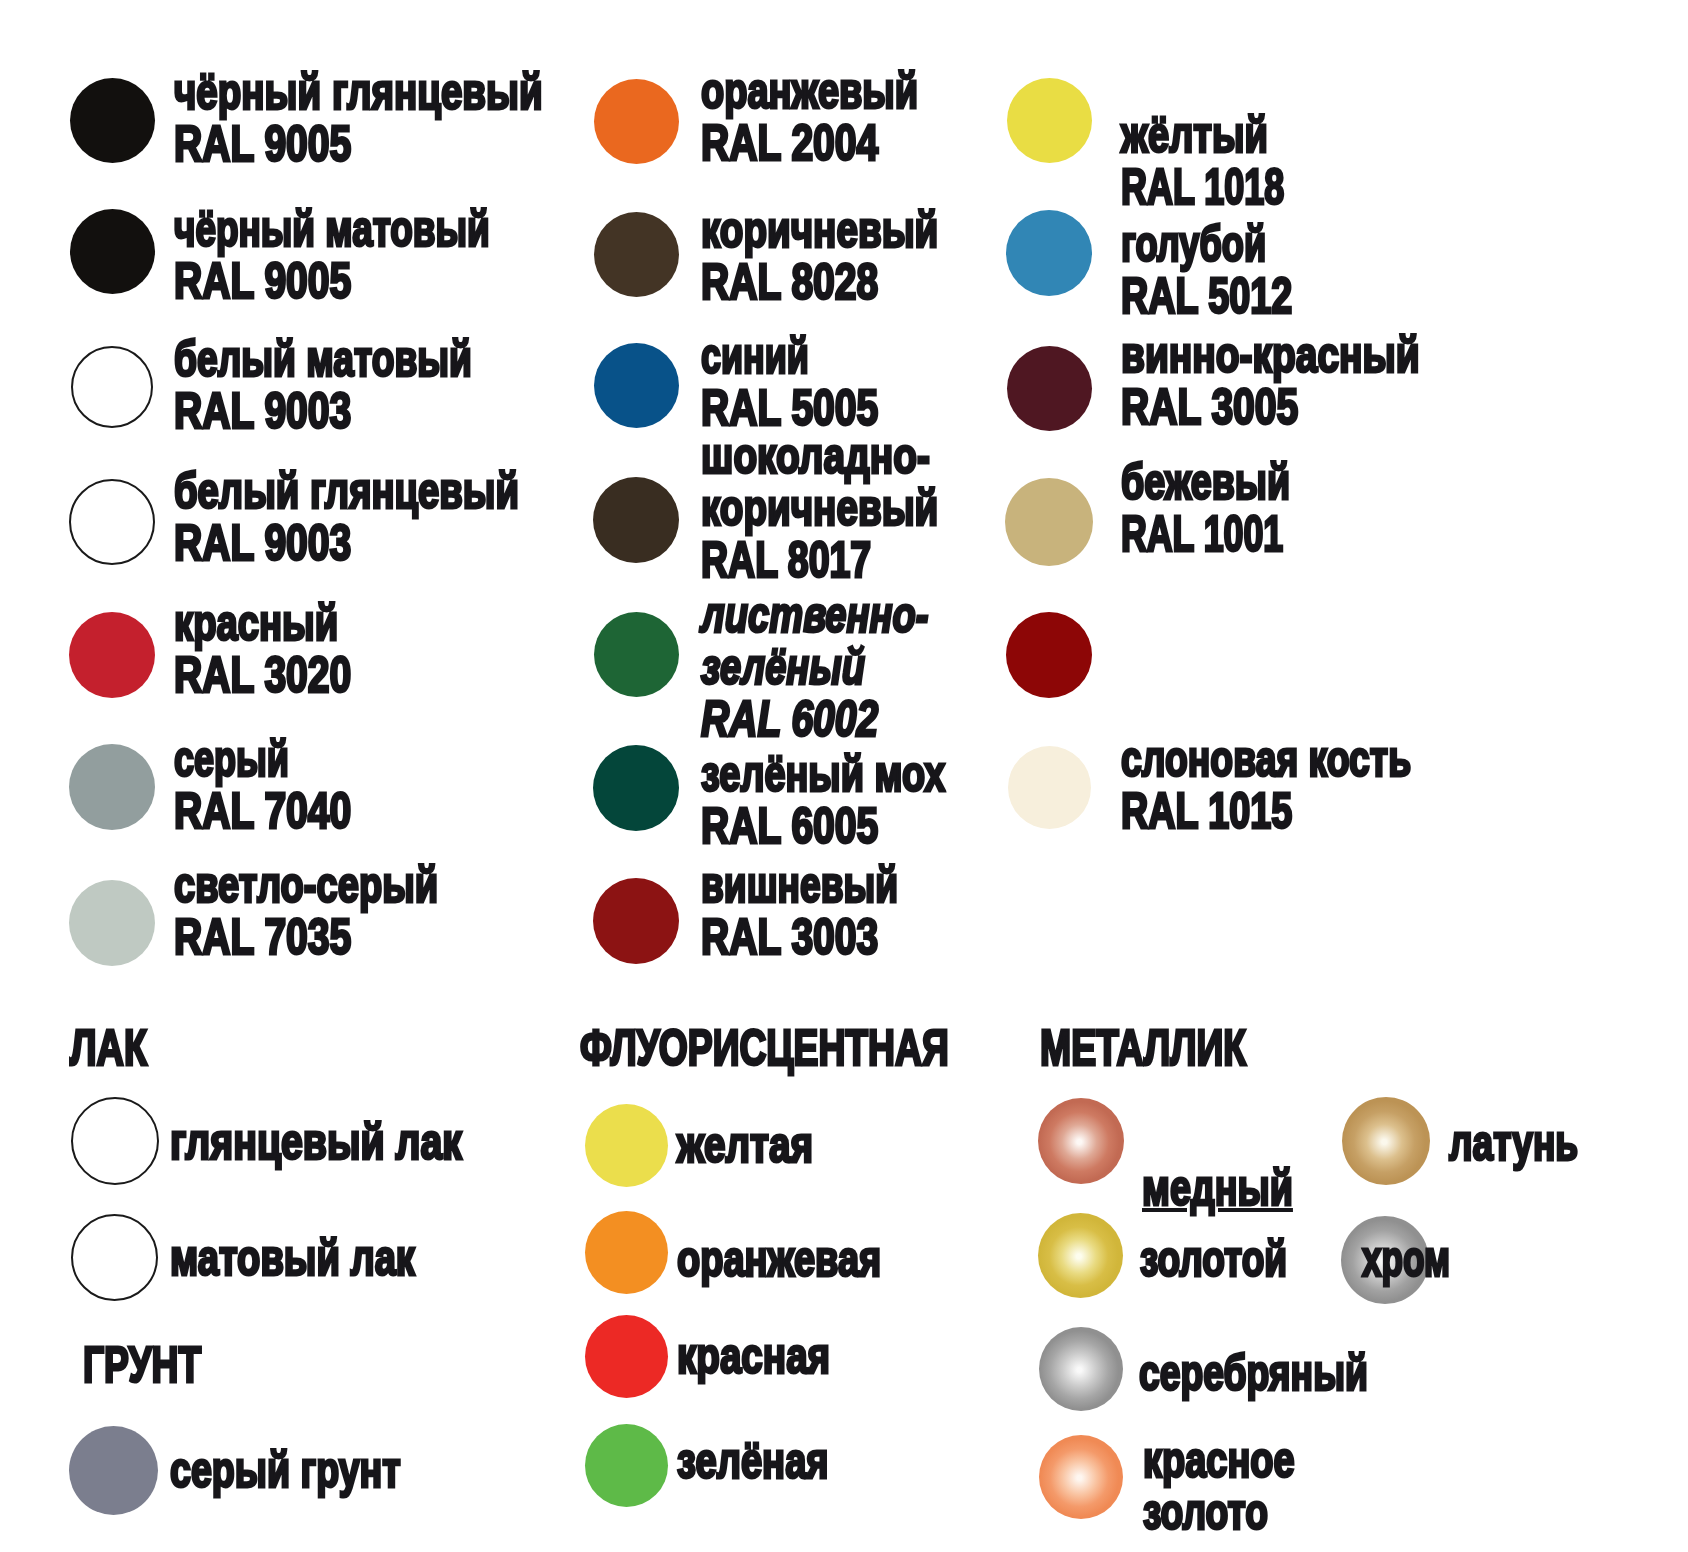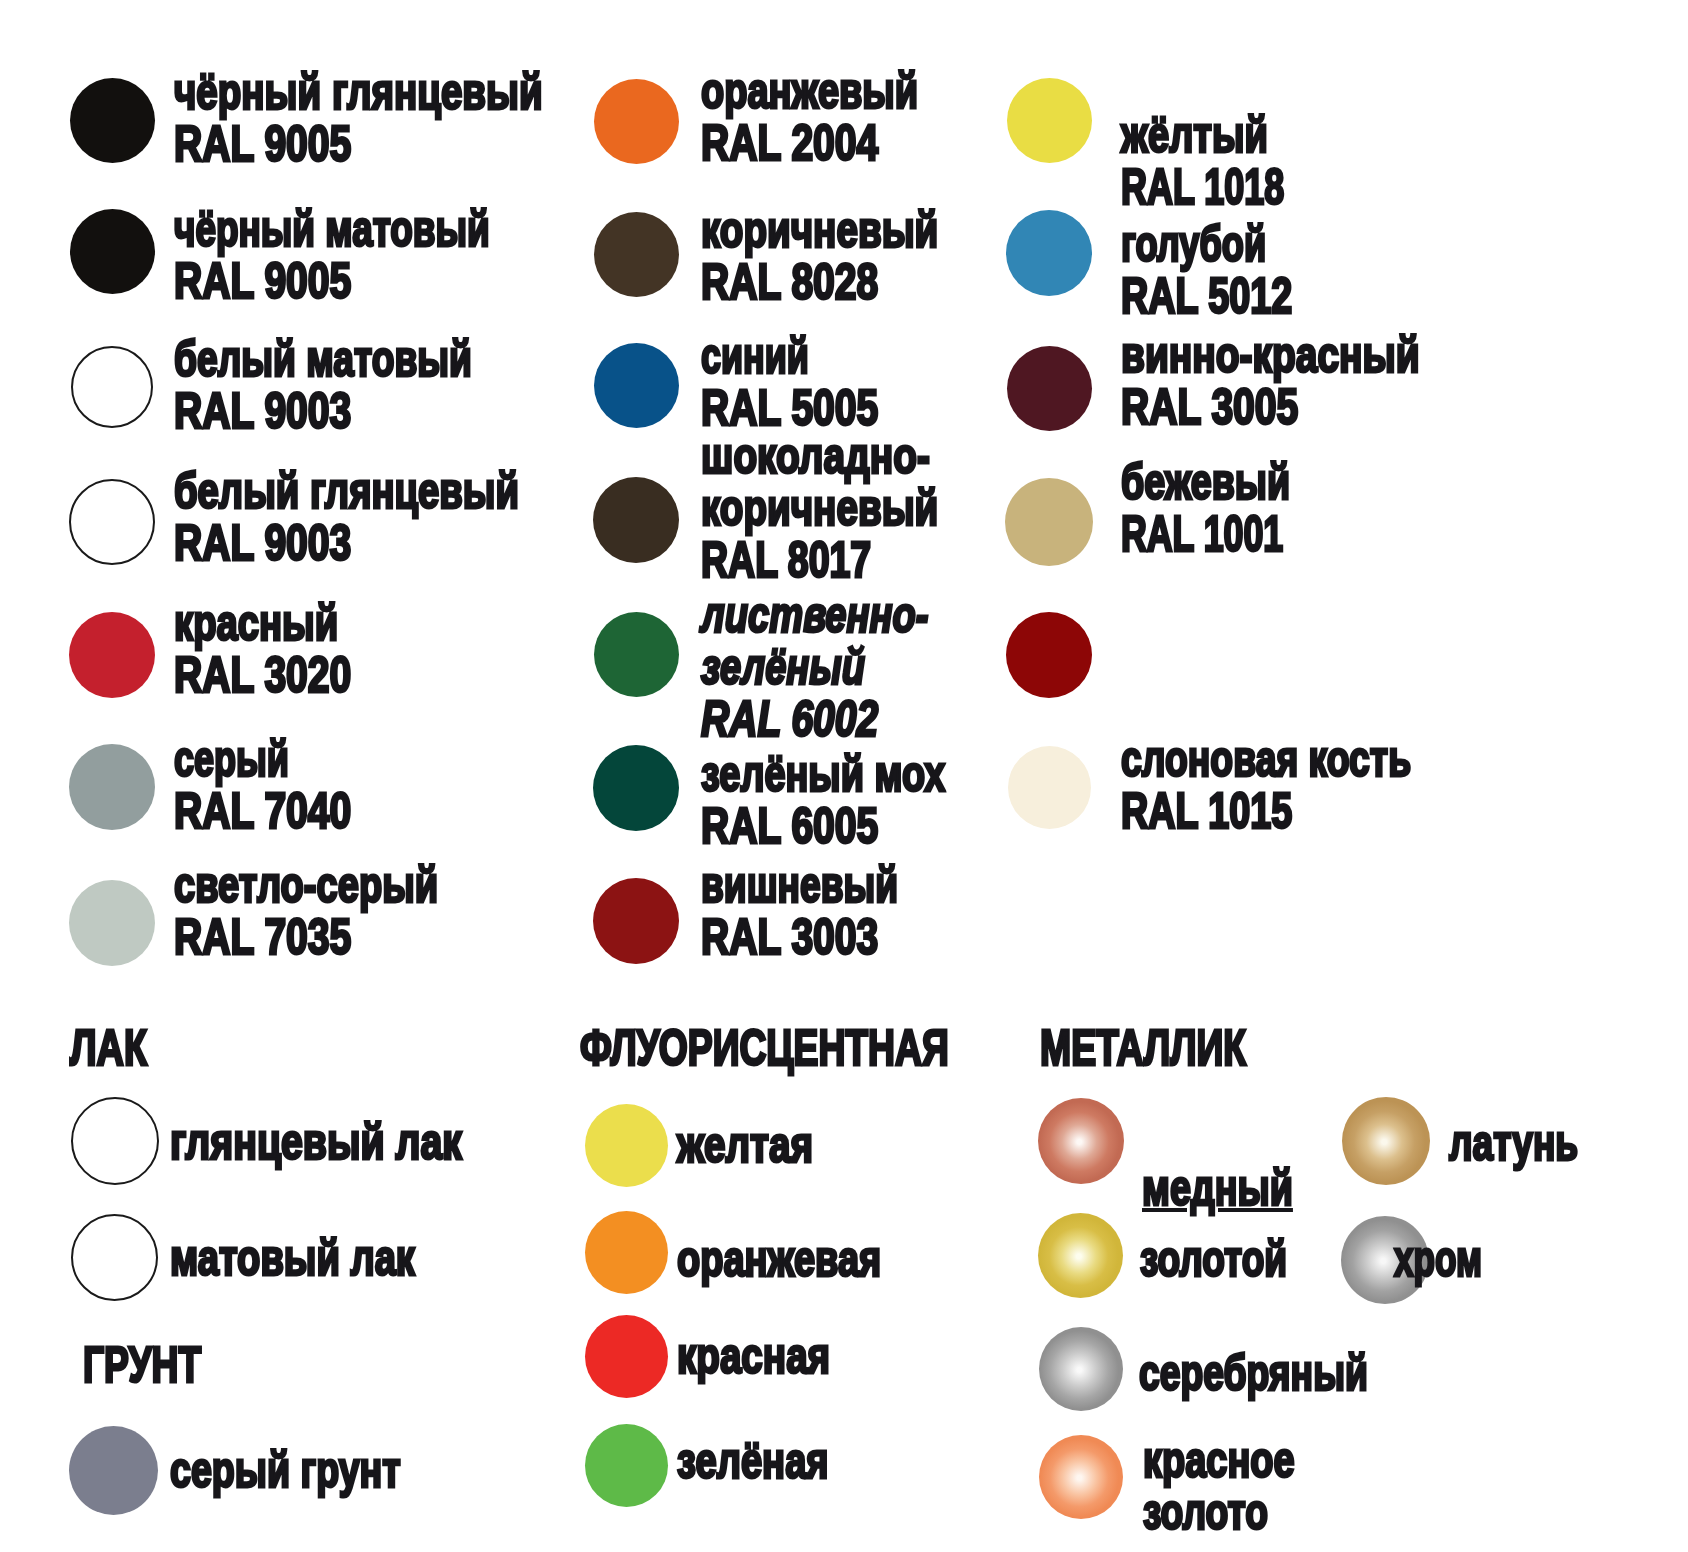--- a/index.html
+++ b/index.html
@@ -164,21 +164,21 @@
     </div>
     <div class="dot" style="left: 1341.5px; top: 1097px; width: 88px; height: 88px; background: radial-gradient(circle closest-side at 48% 51%, rgb(251, 248, 236) 0%, rgb(251, 248, 236) 6%, rgb(220, 192, 141) 42%, rgb(198, 160, 101) 72%, rgb(188, 147, 85) 97%, rgb(188, 147, 85) 100%);"></div>
     <div class="lbl" style="left: 1448.9px; top: 1116.9px;">
       <div style="transform: scaleX(0.7544) translateZ(0px);">латунь</div>
     </div>
     <div class="dot" style="left: 1037.5px; top: 1212.5px; width: 85px; height: 85px; background: radial-gradient(circle closest-side at 48% 51%, rgb(253, 253, 238) 0%, rgb(253, 253, 238) 6%, rgb(233, 219, 130) 42%, rgb(216, 190, 70) 72%, rgb(209, 182, 58) 97%, rgb(209, 182, 58) 100%);"></div>
     <div class="lbl" style="left: 1140px; top: 1233.2px;">
       <div style="transform: scaleX(0.7538) translateZ(0px);">золотой</div>
     </div>
     <div class="dot" style="left: 1341.2px; top: 1216px; width: 88px; height: 88px; background: radial-gradient(circle closest-side at 48% 51%, rgb(247, 247, 247) 0%, rgb(247, 247, 247) 6%, rgb(200, 200, 200) 42%, rgb(162, 162, 162) 72%, rgb(144, 144, 144) 97%, rgb(144, 144, 144) 100%);"></div>
-    <div class="lbl" style="left: 1394px; top: 1233.2px;">
+    <div class="lbl" style="left: 1362px; top: 1233.2px;">
       <div style="transform: scaleX(0.7154) translateZ(0px);">хром</div>
     </div>
     <div class="dot" style="left: 1039px; top: 1327.4px; width: 84px; height: 84px; background: radial-gradient(circle closest-side at 48% 51%, rgb(249, 249, 249) 0%, rgb(249, 249, 249) 6%, rgb(202, 202, 202) 42%, rgb(166, 166, 166) 72%, rgb(144, 144, 144) 97%, rgb(144, 144, 144) 100%);"></div>
     <div class="lbl" style="left: 1139px; top: 1346.7px;">
       <div style="transform: scaleX(0.7583) translateZ(0px);">серебряный</div>
     </div>
     <div class="dot" style="left: 1038.7px; top: 1435.4px; width: 84px; height: 84px; background: radial-gradient(circle closest-side at 48% 51%, rgb(254, 246, 240) 0%, rgb(254, 246, 240) 6%, rgb(249, 196, 162) 42%, rgb(244, 154, 106) 72%, rgb(240, 138, 85) 97%, rgb(240, 138, 85) 100%);"></div>
     <div class="lbl" style="left: 1143px; top: 1433.9px;">
       <div style="transform: scaleX(0.7716) translateZ(0px);">красное</div>
       <div style="transform: scaleX(0.7576) translateZ(0px);">золото</div>

